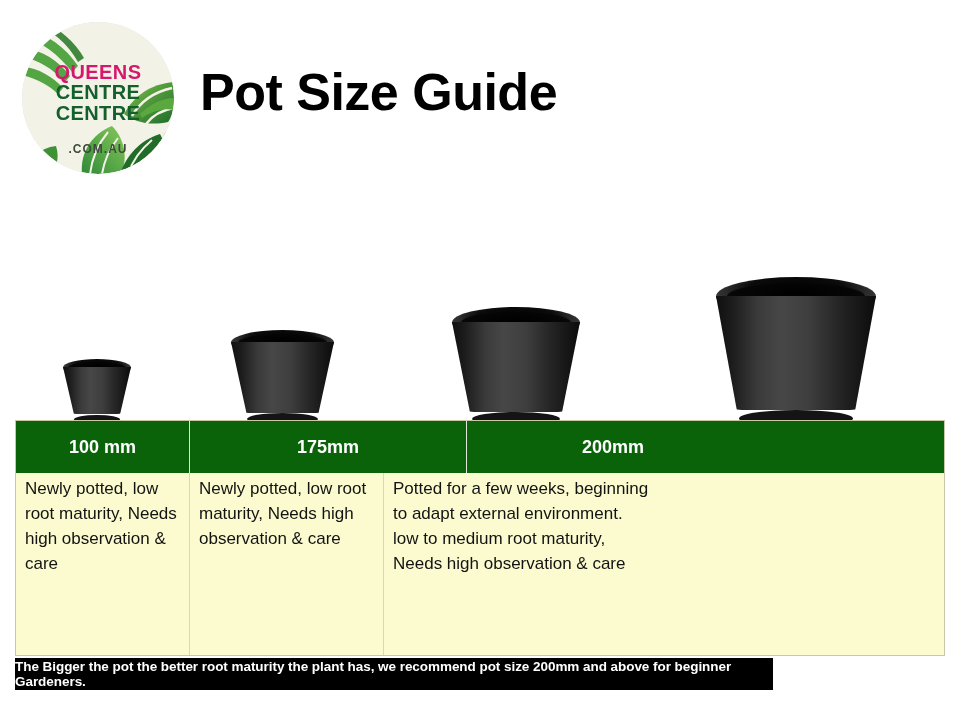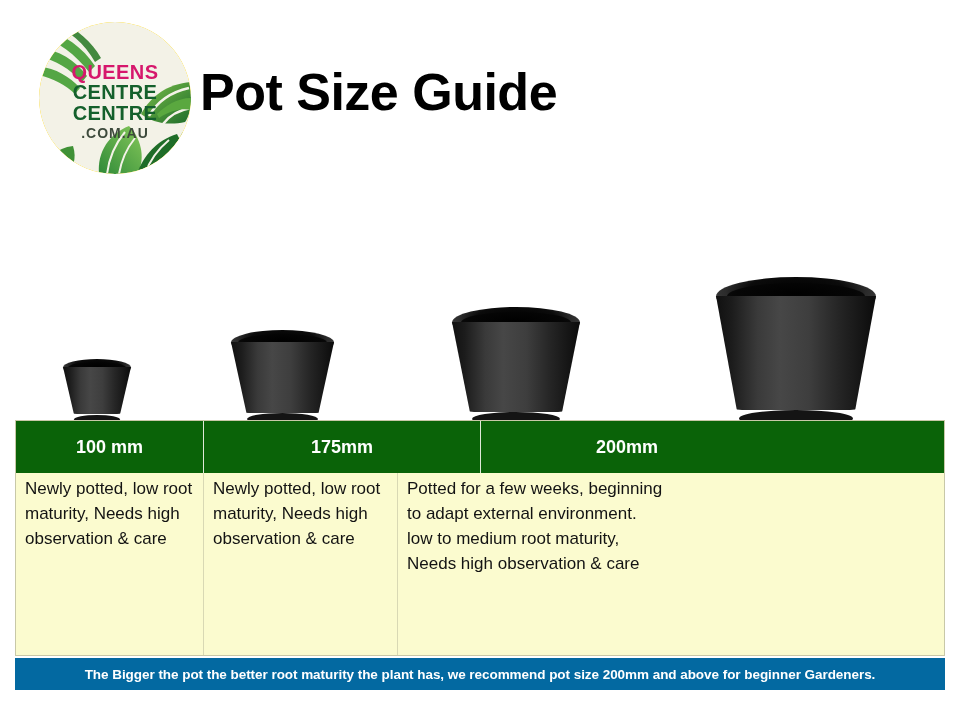--- a/index.html
+++ b/index.html
@@ -11,26 +11,26 @@
     height: 720px;
     background: #ffffff;
     font-family: "Liberation Sans", sans-serif;
     overflow: hidden;
     position: relative;
   }
 
   
   .logo {
     position: absolute;
-    left: 39px;
+    left: 22px;
     top: 22px;
     width: 152px;
     height: 152px;
     border-radius: 50%;
-    background: #fde047;
+    background: #e5e5e5;
     overflow: hidden;
     box-shadow: 0 0 0 3px #ffffff;
   }
   .logo-leaves {
     position: absolute;
     inset: 0;
     border-radius: 50%;
     overflow: hidden;
   }
   .logo-text {
@@ -50,26 +50,26 @@
     display: block;
   }
   .logo-garden, .logo-centre {
     font-size: 20px;
     font-weight: bold;
     color: #14602c;
     letter-spacing: 0.4px;
     display: block;
   }
   .logo-dotcom {
-    font-size: 14px;
+    font-size: 12px;
     font-weight: bold;
     color: #3d4a3c;
     letter-spacing: 1px;
     display: block;
-    margin-top: 3px;
+    margin-top: 20px;
   }
 
   
   .title {
     position: absolute;
     left: 200px;
     top: 62px;
     width: 600px;
     text-align: left;
     font-size: 52px;
@@ -157,33 +157,33 @@
   .td {
     color: #131313;
     font-size: 17px;
     line-height: 1.47;
     padding: 4px 9px 8px 9px;
     box-sizing: border-box;
     border-right: 1.5px solid #d8d8b4;
   }
   .td:last-child { border-right: none; }
 
-  .col-0 { width: 188px; }
+  .col-0 { width: 174px; }
   .col-1 { width: 194px; }
   .col-2 { width: 277px; }
   .col-3 { width: 292px; }
 
   
   .footer {
     position: absolute;
     left: 15px;
     top: 658px;
-    width: 930px;
+    width: 758px;
     height: 32px;
-    background: #0369a1;
+    background: #000000;
     display: flex;
     align-items: center;
     justify-content: center;
     box-sizing: border-box;
   }
   .footer-text {
     color: #ffffff;
     font-size: 13.5px;
     font-weight: bold;
     letter-spacing: -0.05px;

